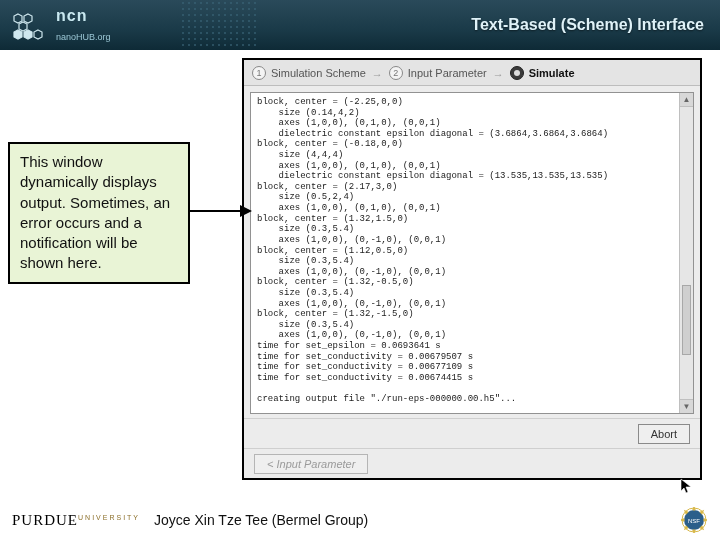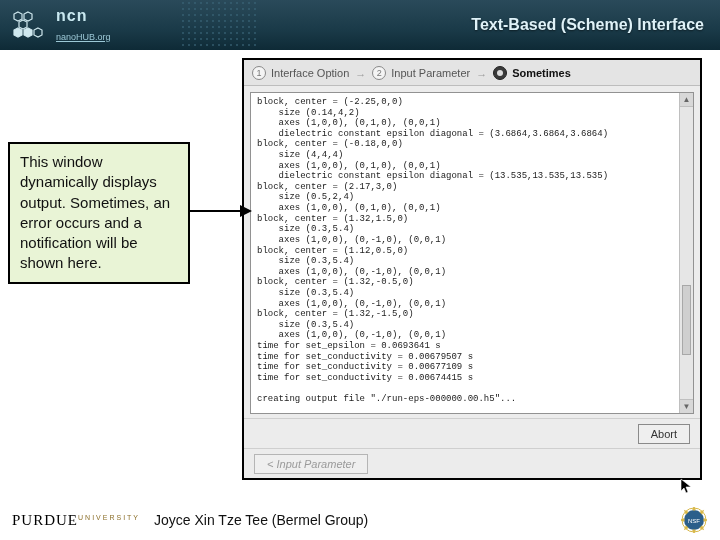--- a/index.html
+++ b/index.html
@@ -7,29 +7,29 @@
 
   .header {
     height: 50px;
     background: linear-gradient(#2a4a5a, #1a3a48 60%, #0e2a36);
     position: relative;
     display: flex;
     align-items: center;
   }
   .header-logo-area {
     display: flex;
-    align-items: flex-start;
+    align-items: flex-end;
     padding-left: 10px;
     gap: 6px;
   }
   .hex-cluster { display: flex; align-items: center; }
   .hex-cluster svg { display: block; }
   .logo-text { display: flex; flex-direction: column; justify-content: center; }
   .logo-ncn { color: #c8e8f0; font-weight: bold; font-size: 16px; letter-spacing: 1px; line-height: 1; }
-  .logo-sub { color: #9cc8d6; font-size: 9px; line-height: 1.2; margin-top: 8px; text-decoration: underline; }
+  .logo-sub { color: #9cc8d6; font-size: 9px; line-height: 1.2; margin-top: 8px; }
 
   .header-dots {
     position: absolute;
     left: 180px;
     top: 0;
     height: 50px;
     width: 80px;
     background-image: radial-gradient(#3a6578 1px, transparent 1px);
     background-size: 6px 6px;
     opacity: 0.6;
@@ -233,31 +233,31 @@
   <svg class="arrow" viewBox="0 0 64 26">
     <line x1="0" y1="13" x2="52" y2="13" stroke="#000" stroke-width="2"></line>
     <polygon points="52,7 64,13 52,19" fill="#000"></polygon>
   </svg>
 
   <div class="app">
 
     <div class="breadcrumb">
       <span class="bc-item">
         <span class="bc-icon">1</span>
-        <span>Interface Option</span>
+        <span>Simulation Scheme</span>
       </span>
       <span class="bc-sep">→</span>
       <span class="bc-item">
         <span class="bc-icon">2</span>
         <span>Input Parameter</span>
       </span>
       <span class="bc-sep">→</span>
       <span class="bc-item">
         <span class="bc-icon dark"></span>
-        <span class="bc-strong">Sometimes</span>
+        <span class="bc-strong">Simulate</span>
       </span>
     </div>
 
     <div class="output-wrap">
       <div class="output" id="out">block, center = (-2.25,0,0)
     size (0.14,4,2)
     axes (1,0,0), (0,1,0), (0,0,1)
     dielectric constant epsilon diagonal = (3.6864,3.6864,3.6864)
 block, center = (-0.18,0,0)
     size (4,4,4)

